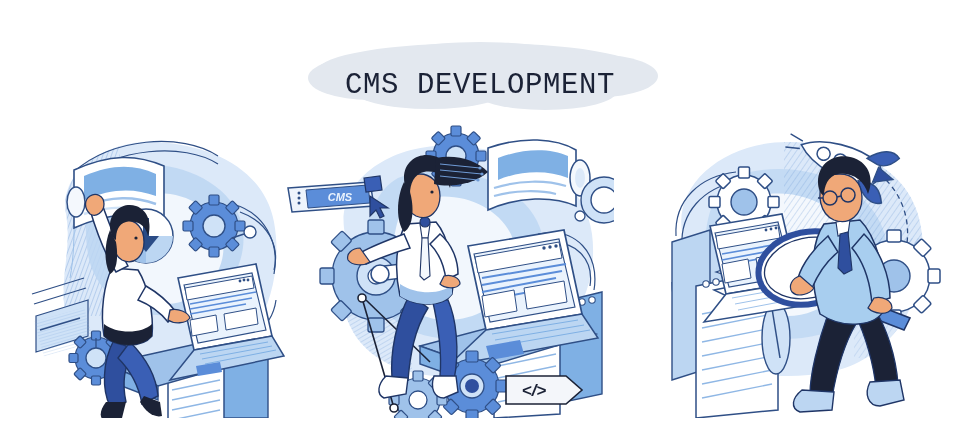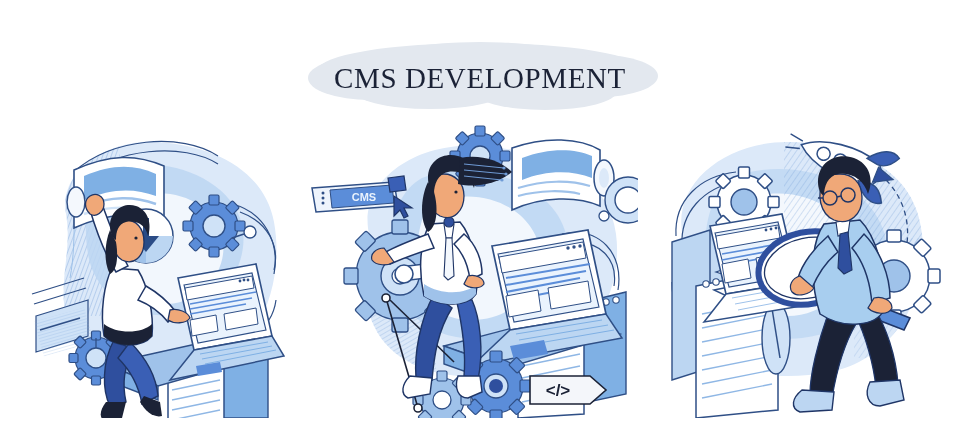--- a/index.html
+++ b/index.html
@@ -23,38 +23,38 @@
   .title-wrap {
     position: absolute;
     left: 0;
     top: 34px;
     width: 960px;
     height: 80px;
   }
   .title-text {
     position: absolute;
     left: 0;
-    top: 4px;
+    top: 12px;
     width: 960px;
     text-align: center;
-    font-family: Liberation Serif, serif;
+    font-family: Liberation Mono, monospace;
     font-size: 29px;
     font-weight: 400;
     letter-spacing: 0.6px;
     color: #1b2236;
     line-height: 80px;
     user-select: none;
   }
   .scene {
     position: absolute;
     top: 118px;
     height: 300px;
   }
   #scene-1 { left: 18px;  width: 296px; }
-  #scene-2 { left: 308px; width: 330px; }
+  #scene-2 { left: 284px; width: 330px; font-style: italic; }
   #scene-3 { left: 648px; width: 300px; }
   svg { display: block; }
 </style>
 </head>
 <body>
 
 <div id="poster">
 
   <div class="title-wrap">
     <svg width="960" height="80" viewBox="0 0 960 80">

